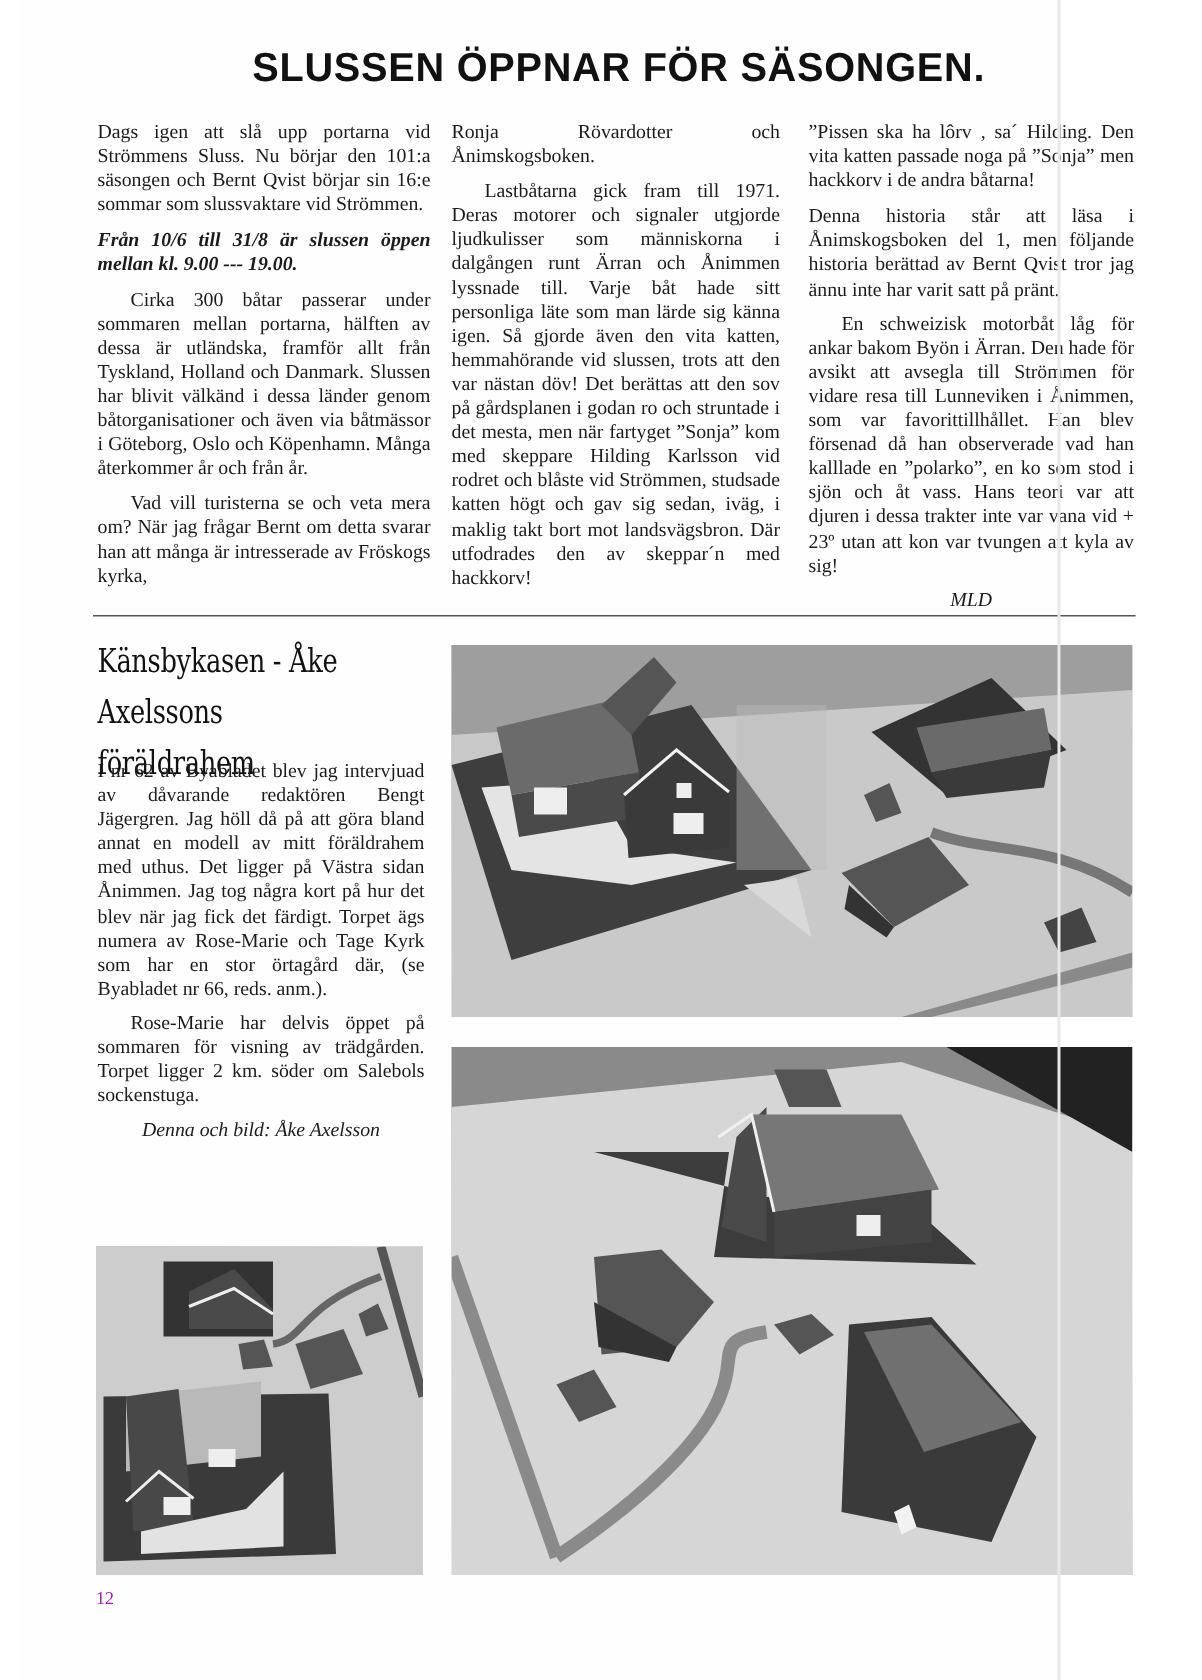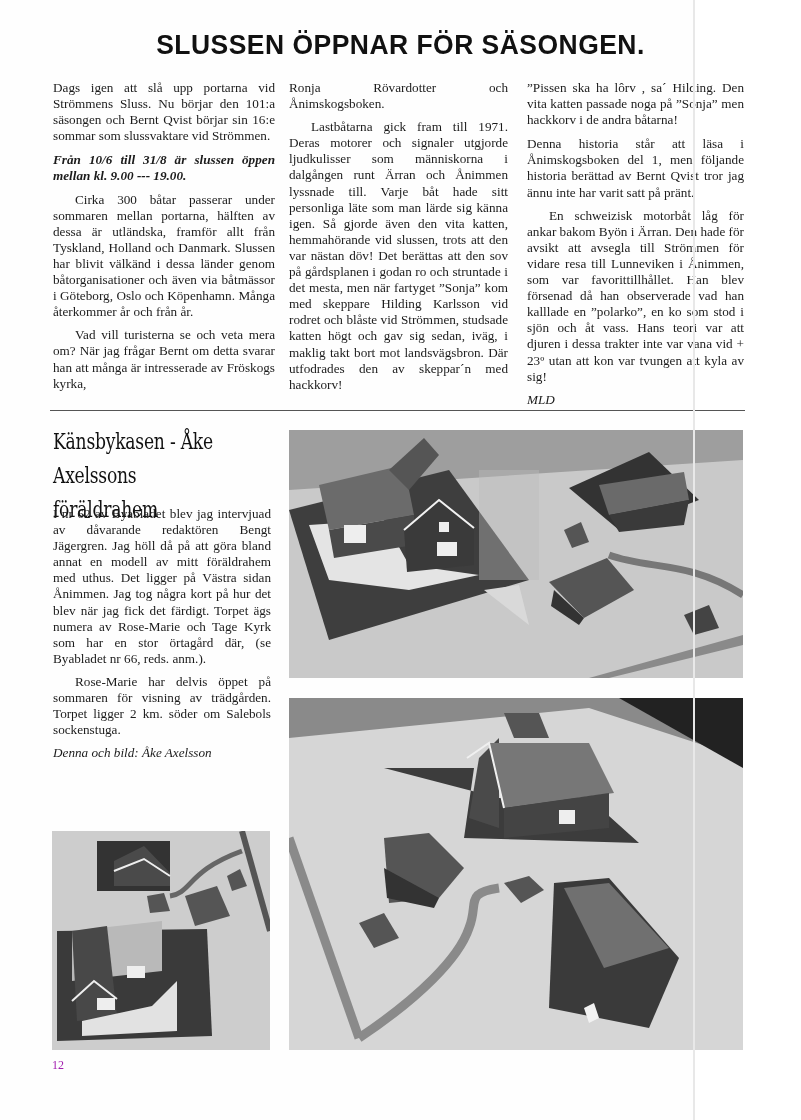--- a/index.html
+++ b/index.html
@@ -1,29 +1,29 @@
 <!DOCTYPE html>
 <html><head>
   <meta charset="utf-8">
   <style>
     * { box-sizing: border-box; margin: 0; padding: 0; }
     html, body { width: 801px; height: 1120px; background: #ffffff; overflow: hidden; }
     body { position: relative; font-family: "Liberation Serif", "DejaVu Serif", serif; color: #1a1a1a; }
-    .page { position: absolute; left: 0; top: 0; width: 695px; height: 1120px; background: #fefefe; }
+    .page { position: absolute; left: 12px; top: 0; width: 695px; height: 1120px; background: #fefefe; }
     .headline {
       position: absolute; left: 0; top: 30px; width: 801px; text-align: center;
       font-family: "Liberation Sans", "DejaVu Sans", sans-serif; font-weight: bold;
       font-size: 27px; letter-spacing: 0.5px; color: #111; transform: scaleX(0.98);
     }
     .col { position: absolute; font-size: 13.2px; line-height: 16.1px; text-align: justify; color: #1b1b1b; }
     .col p { margin-bottom: 7px; }
     .col p.indent { text-indent: 22px; }
     .col p.nogap { margin-bottom: 8px; }
     .col .boldital { font-weight: bold; font-style: italic; }
-    .col .sig { text-align: left; font-style: italic; }
+    .col .sig { text-align: center; font-style: italic; }
     #col1 { left: 53px; top: 80px; width: 222px; }
     #col2 { left: 289px; top: 80px; width: 219px; }
     #col3 { left: 527px; top: 80px; width: 217px; }
     .divider { position: absolute; left: 50px; top: 410px; width: 695px; height: 1px; background: #555; }
     .headline2 {
       position: absolute; left: 53px; top: 425px; width: 230px;
       font-family: "DejaVu Serif", serif; font-size: 22px; line-height: 34px;
       color: #111; transform: scaleX(0.78); transform-origin: left top; width: 300px; font-weight: normal;
       letter-spacing: -0.3px;
     }

